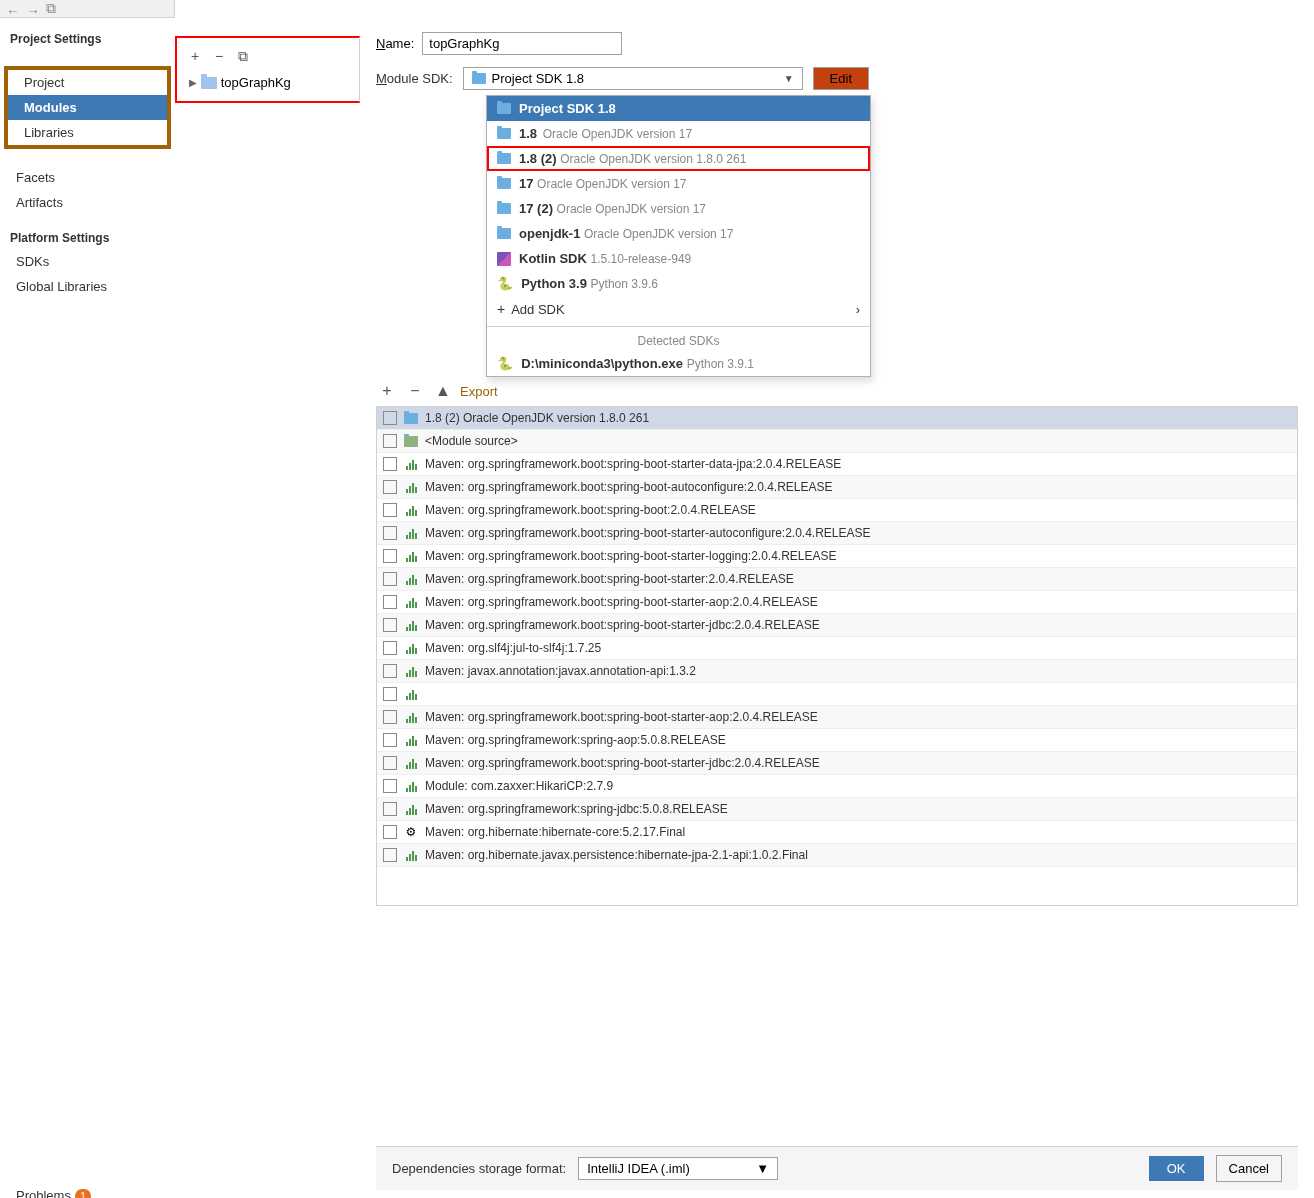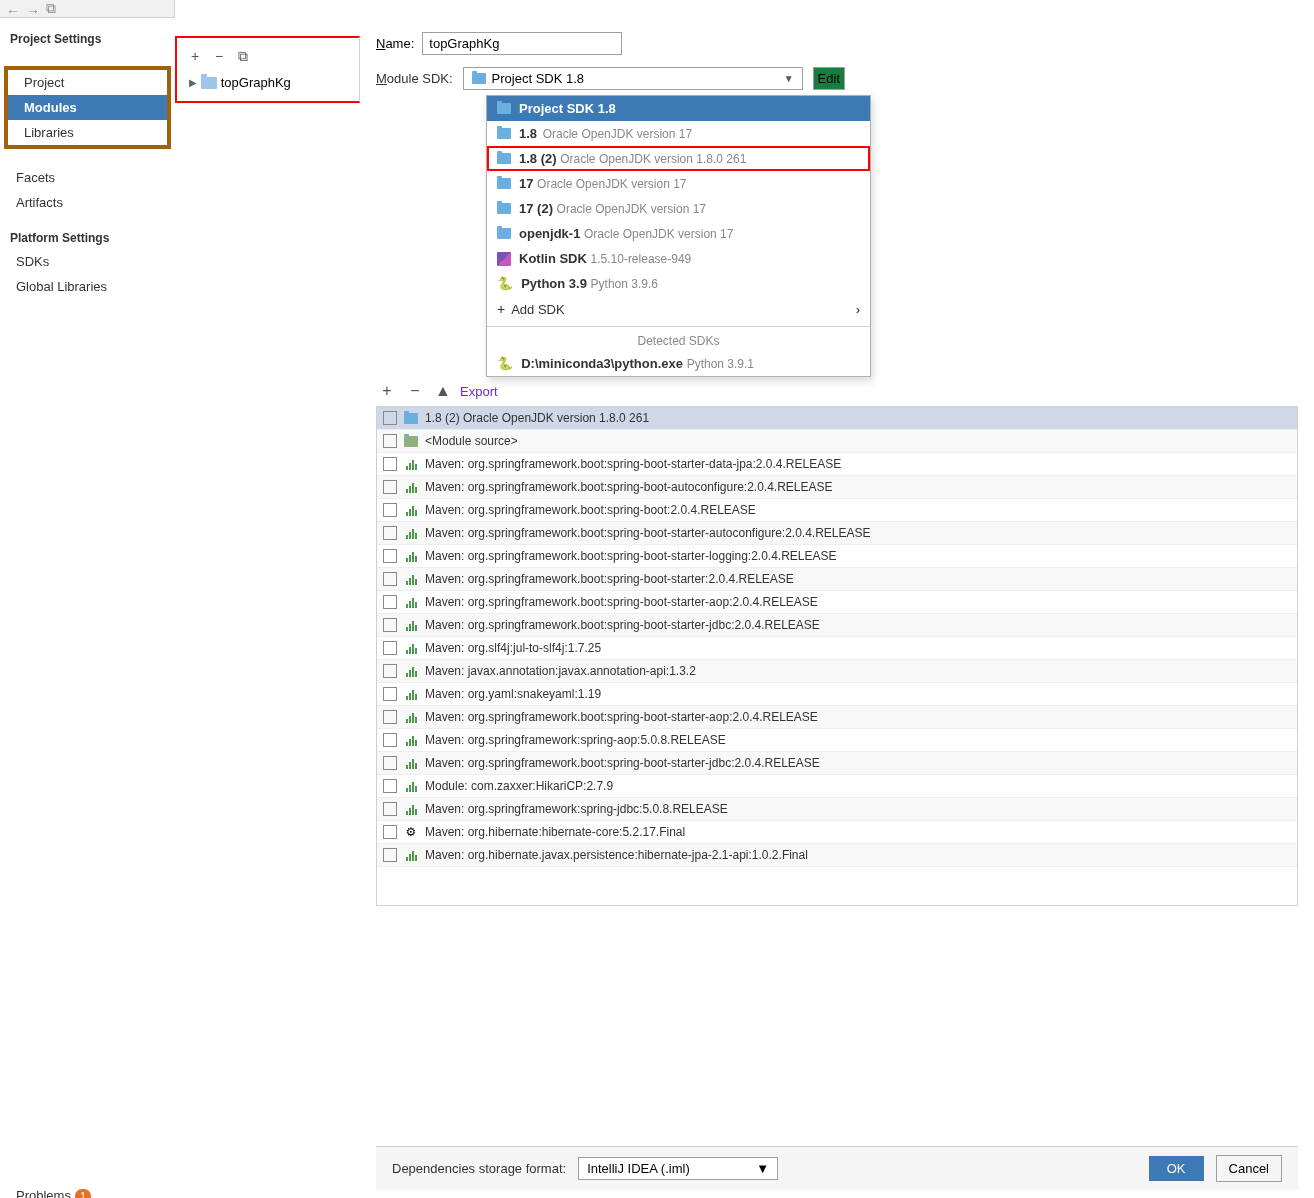--- a/index.html
+++ b/index.html
@@ -34,39 +34,39 @@
     .tab { padding: 6px 14px; cursor: pointer; font-size: 13px; color: #333; border-bottom: 2px solid transparent; margin-bottom: -1px; }
     .tab.active { border-bottom: 2px solid #3d7ab5; color: #3d7ab5; font-weight: 500; }
 
     
     .sdk-row { display: flex; align-items: center; gap: 10px; margin-bottom: 10px; position: relative; }
     .sdk-label { font-size: 13px; color: #333; }
     .sdk-label .underline { text-decoration: underline; }
     .sdk-select { display: flex; align-items: center; border: 1px solid #a0a0a0; background: #fff; padding: 3px 8px; width: 340px; cursor: pointer; position: relative; justify-content: space-between; }
     .sdk-select-text { display: flex; align-items: center; gap: 6px; }
     .sdk-arrow { font-size: 10px; color: #555; }
-    .edit-btn { border: 1px solid #a0a0a0; background: #15803d; padding: 3px 4px; cursor: pointer; font-size: 13px; }
+    .edit-btn { border: 1px solid #a0a0a0; background: #c2410c; padding: 3px 16px; cursor: pointer; font-size: 13px; }
 
     
     .dropdown-menu { position: absolute; top: 100%; left: 0; width: 380px; background: #fff; border: 1px solid #b0b0b0; box-shadow: 2px 4px 8px rgba(0,0,0,0.15); z-index: 100; }
     .dropdown-item { display: flex; align-items: center; gap: 8px; padding: 5px 10px; cursor: pointer; font-size: 13px; color: #333; }
     .dropdown-item.selected { background: #3d7ab5; color: #fff; }
     .dropdown-item.highlighted { outline: 2px solid red; outline-offset: -2px; }
     .dropdown-divider { border-top: 1px solid #d0d0d0; margin: 4px 0; }
     .dropdown-section-label { text-align: center; font-size: 12px; color: #888; padding: 3px 0; }
     .dropdown-item-sub { font-size: 12px; color: #888; margin-left: 2px; }
 
     
     .add-sdk-row { display: flex; align-items: center; gap: 6px; padding: 5px 10px; cursor: pointer; color: #333; font-size: 13px; justify-content: space-between; }
     .add-sdk-left { display: flex; align-items: center; gap: 6px; }
 
     
     .dep-toolbar { display: flex; align-items: center; gap: 6px; margin-bottom: 4px; }
     .dep-toolbar-btn { width: 22px; height: 22px; background: none; border: none; cursor: pointer; font-size: 16px; color: #555; display: flex; align-items: center; justify-content: center; }
-    .export-label { font-size: 13px; color: #6d28d9; margin-right: 8px; }
+    .export-label { font-size: 13px; color: #a16207; margin-right: 8px; }
 
     
     .dep-list { flex: 1; overflow-y: auto; border: 1px solid #d0d0d0; }
     .dep-row { display: flex; align-items: center; gap: 6px; padding: 3px 6px; border-bottom: 1px solid #eee; font-size: 12px; }
     .dep-row:nth-child(even) { background: #f8f8f8; }
     .dep-row.highlighted { background: #d0d8e8; }
     .dep-checkbox { width: 14px; height: 14px; border: 1px solid #888; cursor: pointer; flex-shrink: 0; display: flex; align-items: center; justify-content: center; }
     .dep-icon { width: 16px; height: 16px; flex-shrink: 0; display: flex; align-items: center; justify-content: center; }
     .bar-icon { display: flex; gap: 1px; align-items: flex-end; height: 12px; }
     .bar-icon span { width: 2px; background: #4a9c4a; display: block; }
@@ -392,21 +392,20 @@
       <div class="dep-row">
         <div class="dep-checkbox"></div>
         <div class="dep-icon">
             <div class="bar-icon">
               <span style="height:4px;"></span>
               <span style="height:7px;"></span>
               <span style="height:10px;"></span>
               <span style="height:6px;"></span>
             </div>
           </div>
-        <span class="dep-name">Maven: org.yaml:snakeyaml:1.19</span>
       </div>
       <div class="dep-row">
         <div class="dep-checkbox"></div>
         <div class="dep-icon">
             <div class="bar-icon">
               <span style="height:4px;"></span>
               <span style="height:7px;"></span>
               <span style="height:10px;"></span>
               <span style="height:6px;"></span>
             </div>

